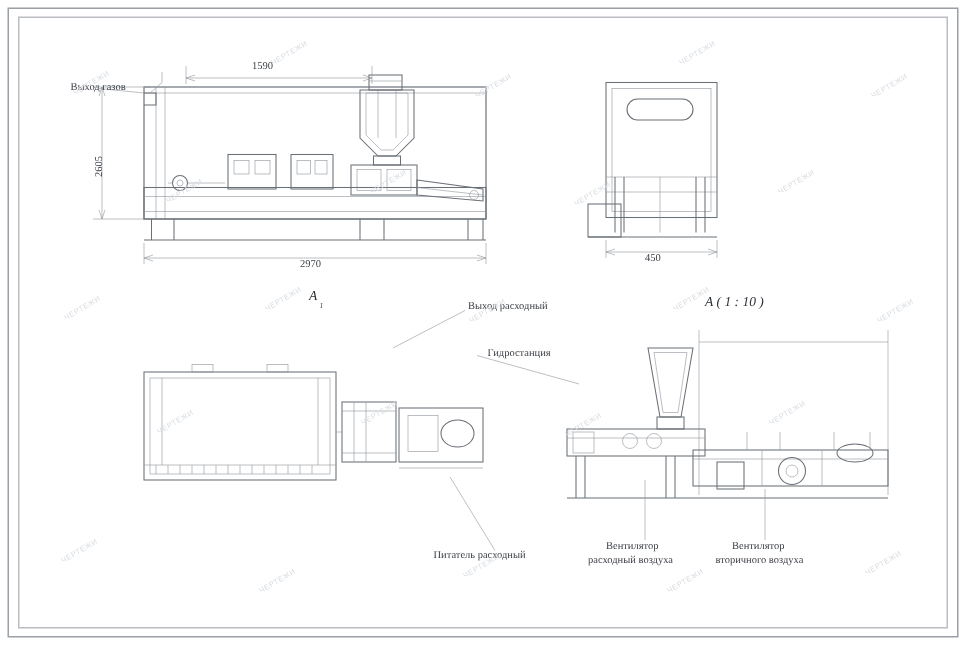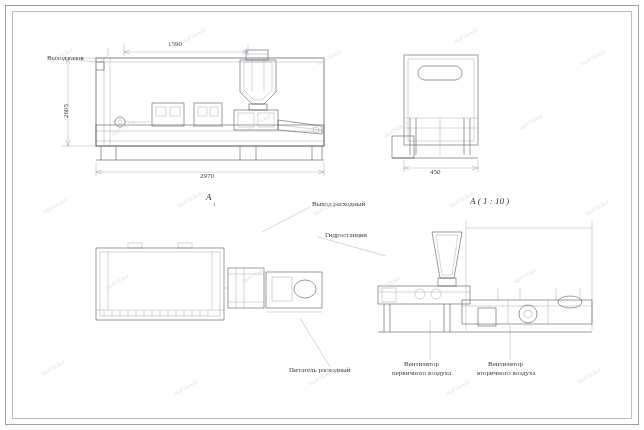--- a/index.html
+++ b/index.html
@@ -289,21 +289,21 @@
   <div class="dim" style="left:168px; top:40px;">1590</div>
   <div class="dim vert" style="left:62px; top:118px;">2605</div>
   <div class="dim" style="left:200px; top:172px;">2970</div>
   <div class="dim" style="left:430px; top:168px;">450</div>
 
   <div class="lbl" style="left:47px; top:54px;text-align:right;">Выход газов</div>
   <div class="lbl" style="left:312px; top:200px;">Выход расходный</div>
   <div class="lbl" style="left:325px; top:231px;">Гидростанция</div>
   <div class="lbl" style="left:289px; top:366px;">Питатель расходный</div>
   <div class="lbl" style="left:404px; top:360px;">Вентилятор</div>
-  <div class="lbl" style="left:392px; top:369px;">первичного воздуха</div>
+  <div class="lbl" style="left:392px; top:369px;">расходный воздуха</div>
   <div class="lbl" style="left:488px; top:360px;">Вентилятор</div>
   <div class="lbl" style="left:477px; top:369px;text-align:center;">вторичного воздуха</div>
 
   <div class="view-title" style="left:206px; top:192px;">А</div>
   <div class="lbl it" style="left:213px; top:202px; font-size:5px;">1</div>
   <div class="view-title" style="left:470px; top:196px;text-align:center;">А ( 1 : 10 )</div>
 
   <div class="wm" style="left:48px; top:60px;">ЧЕРТЕЖИ</div>
   <div class="wm" style="left:180px; top:40px;">ЧЕРТЕЖИ</div>
   <div class="wm" style="left:316px; top:62px;">ЧЕРТЕЖИ</div>

